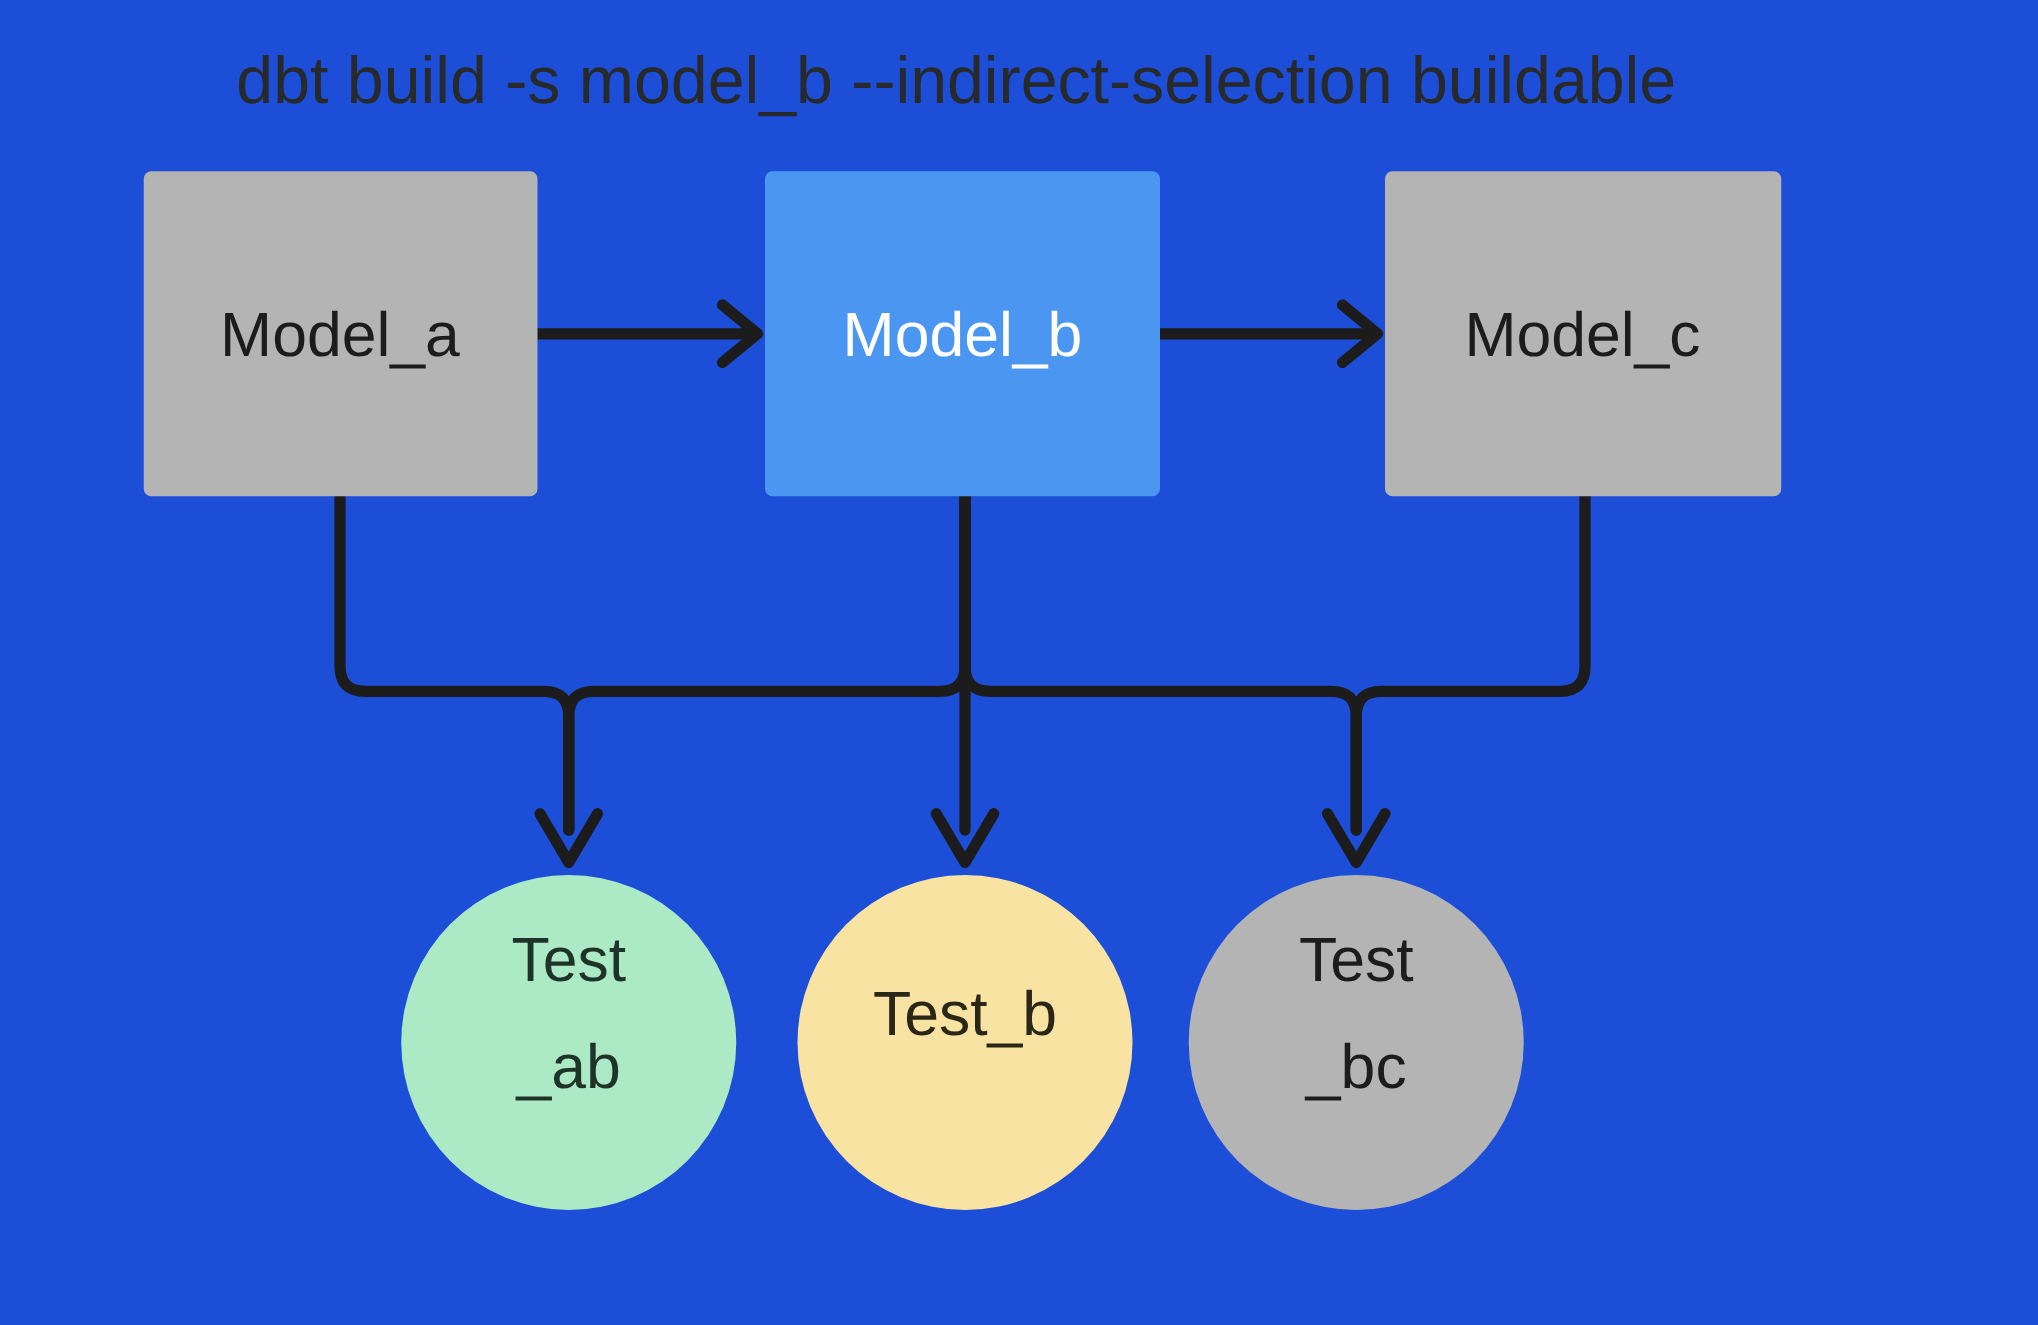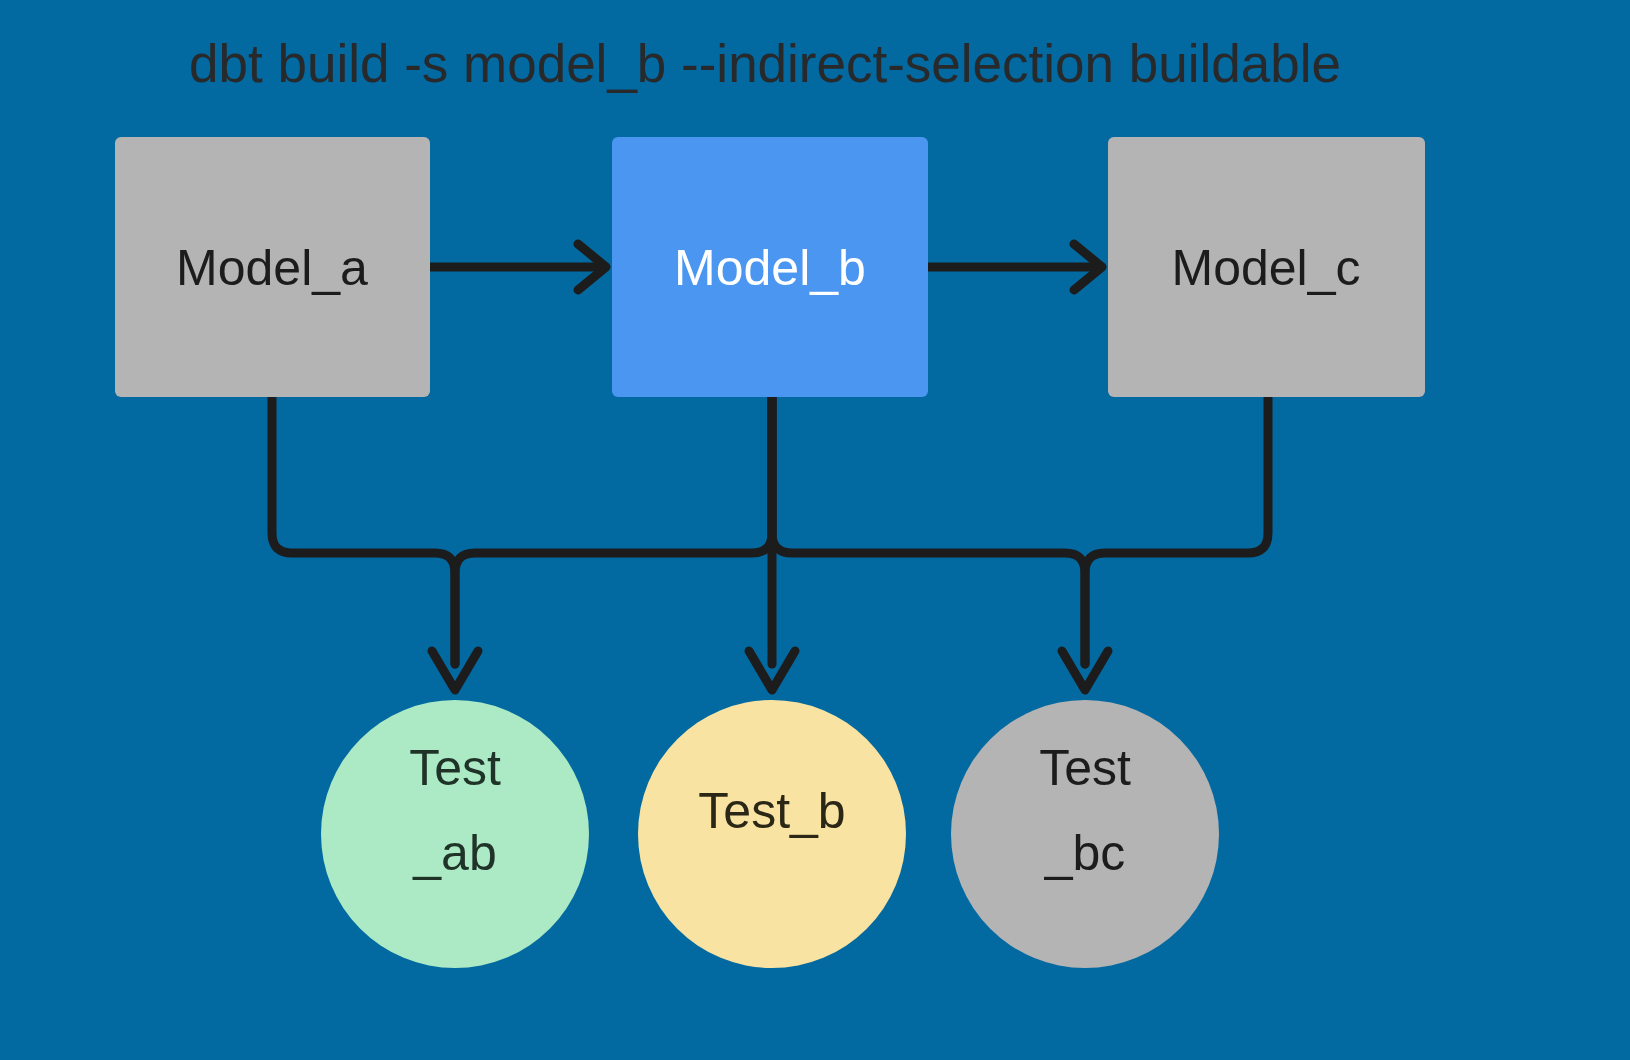--- a/index.html
+++ b/index.html
@@ -39,21 +39,21 @@
   .title-text {
     font-family: "Liberation Sans", sans-serif;
     font-size: 53px;
     font-weight: 400;
     fill: #27292b;
   }
 </style>
 </head>
 <body style="background: rgb(255, 255, 255);">
 
-<div id="canvas" style="background: #0369a1; text-align: center;">
+<div id="canvas" style="background: #1d4ed8; text-align: center;">
 
   <svg id="diagram" viewBox="0 0 1630 1060">
 
     <text class="title-text" id="title-node" x="765" y="82" text-anchor="middle" fill="#27292b">dbt build -s model_b --indirect-selection buildable</text>
 
     <g id="edge-layer" fill="none" stroke-width="9" stroke-linecap="round" stroke-linejoin="round">
 
       <g>
         <path class="edge-stroke" d="M 430 267 L 598 267" stroke="#1c1c1c"></path>
         <path class="edge-stroke arrow-head" d="M 578 244 L 606 267 L 578 290" stroke="#1c1c1c"></path>

